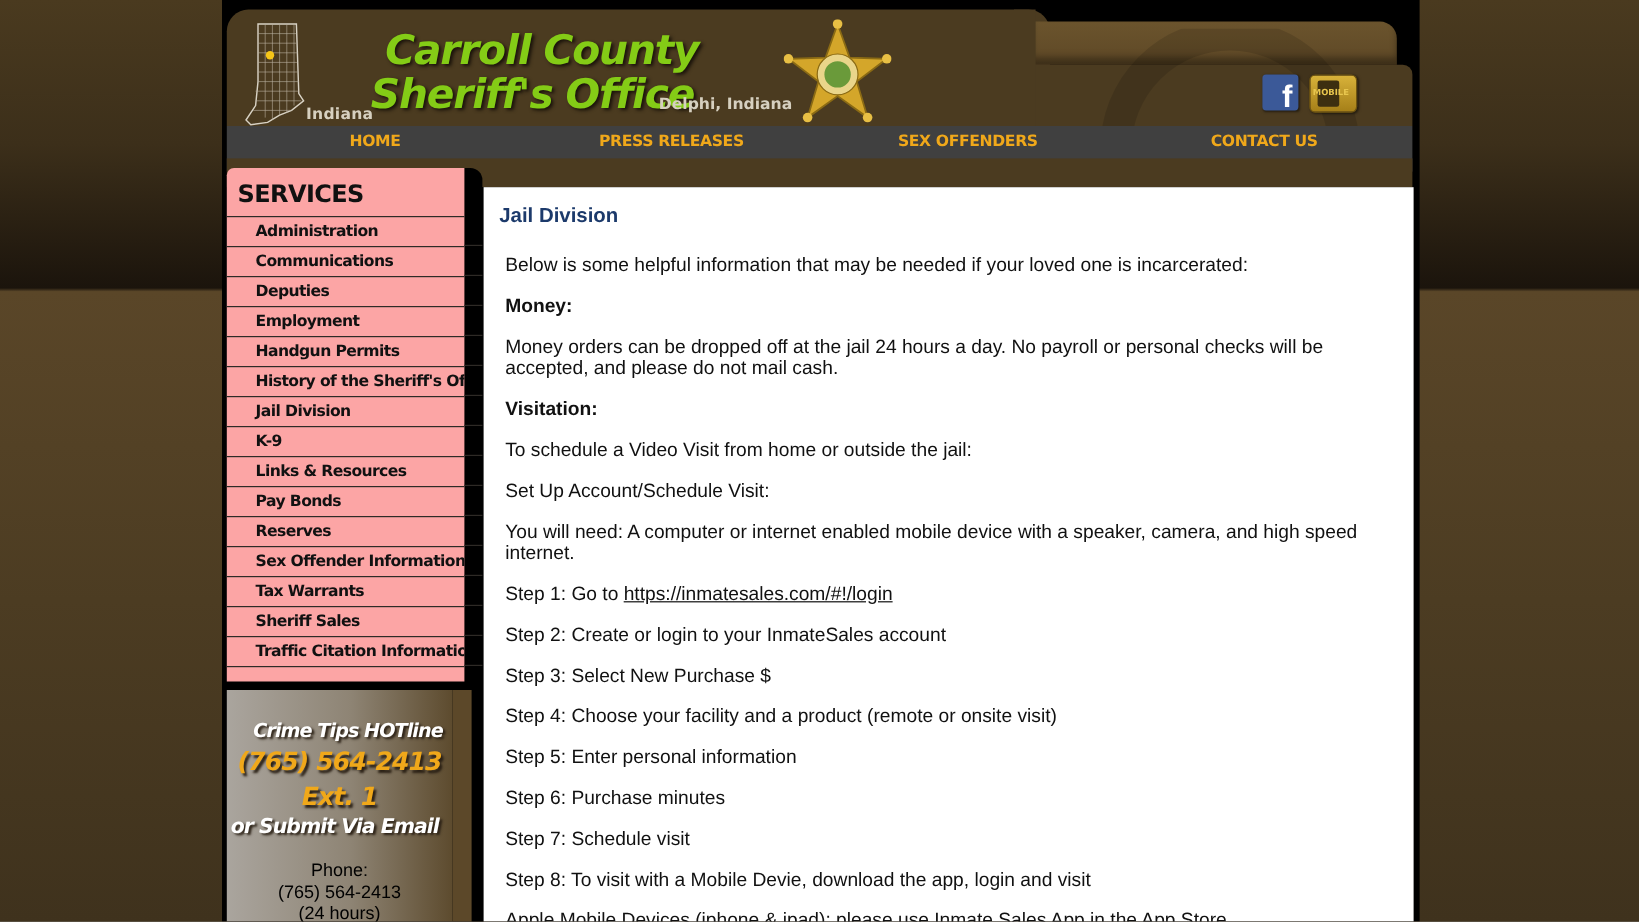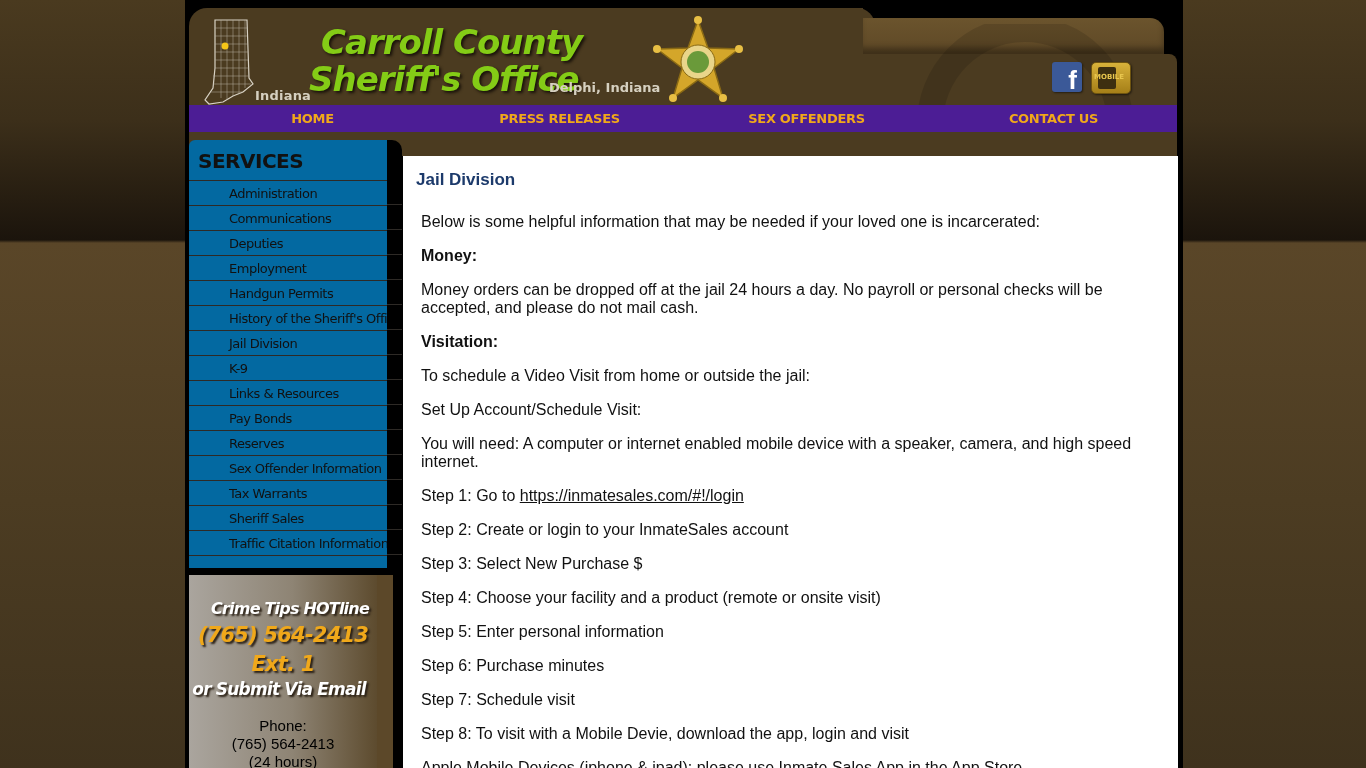--- a/index.html
+++ b/index.html
@@ -88,51 +88,51 @@
   }
   .mobile-icon .txt {
     position: absolute; left: 2px; top: 10px; width: 26px; font-size: 7px;
     color: #e8c64e; font-weight: bold; text-align: center;
     font-family: "DejaVu Sans", sans-serif;
   }
 
   
   .nav {
     position: absolute; left: 4px; top: 105px; width: 988px; height: 38px;
-    background: #4c1d95; display: flex;
+    background: #404040; display: flex;
   }
   .nav a {
     flex: 1; text-align: center; color: #f0a81a; font-weight: bold;
     font-family: "DejaVu Sans", sans-serif; font-size: 13px;
     line-height: 27px; text-decoration: none; letter-spacing: -0.3px;
   }
   .subnav {
     position: absolute; left: 4px; top: 132px; width: 988px; height: 24px;
     background: #4b3b20;
   }
 
   
   .sidebar {
     position: absolute; left: 4px; top: 140px; width: 213px; height: 430px;
     background: #000; border-radius: 10px 10px 12px 0;
   }
   .sidebar-inner {
     position: absolute; left: 0; top: 0; width: 198px; height: 428px;
-    background: #0369a1; border-radius: 6px 0 0 0;
+    background: #fca5a5; border-radius: 6px 0 0 0;
   }
   .services-title {
     height: 40px; padding-left: 9px; line-height: 42px;
     font-family: "DejaVu Sans", sans-serif; font-weight: bold;
     font-size: 20px; color: #111; letter-spacing: -0.5px;
   }
   .menu { list-style: none; border-top: 1px solid #2e2a26; }
   .menu li {
     height: 25px; border-bottom: 1px solid #2e2a26;
-    padding-left: 40px; line-height: 25px;
-    font-family: "DejaVu Sans", sans-serif; font-weight: normal;
+    padding-left: 24px; line-height: 25px;
+    font-family: "DejaVu Sans", sans-serif; font-weight: bold;
     font-size: 13px; color: #111; letter-spacing: -0.5px;
     white-space: nowrap; overflow: hidden;
   }
   .menu-right-lines {
     position: absolute; left: 198px; top: 40px; width: 15px;
   }
   .menu-right-lines div { height: 25px; border-bottom: 1px solid #2e2a26; }
 
   
   .hotline {

